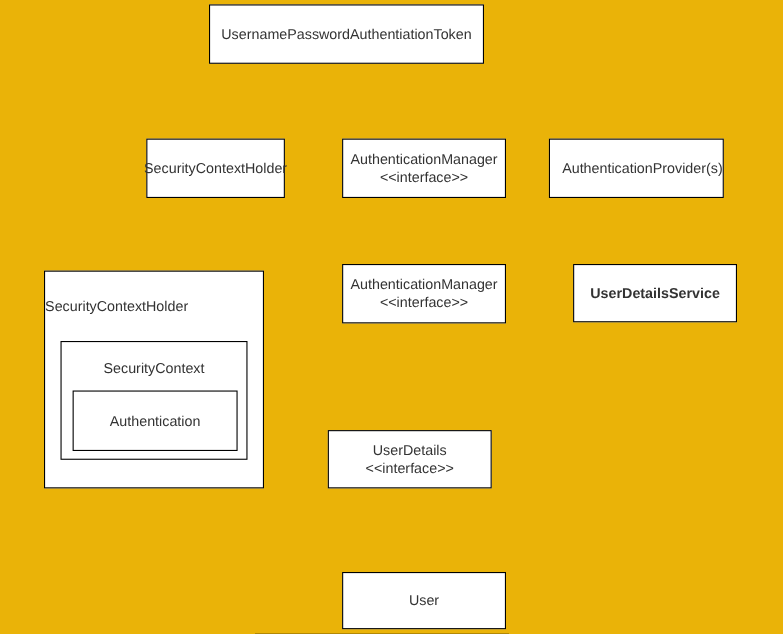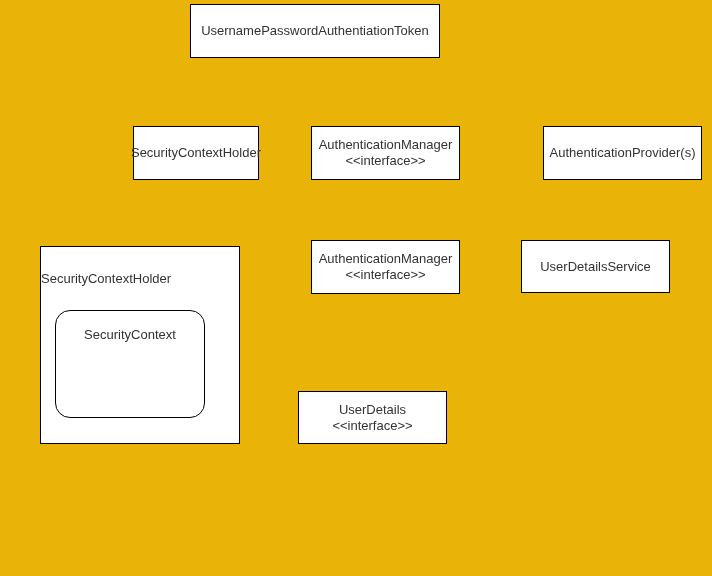--- a/index.html
+++ b/index.html
@@ -28,31 +28,31 @@
     justify-content: center;
     text-align: center;
     white-space: nowrap;
   }
   .node .lbl { display: block; }
   
   #node-token        { left: 190px; top: 4px;   width: 250px; height: 54px; }
   
   #node-filter       { left: 133px; top: 126px; width: 126px; height: 54px; }
   #node-am1          { left: 311px; top: 126px; width: 149px; height: 54px; }
-  #node-providers    { left: 543px; top: 126px; width: 159px; height: 54px; }
+  #node-providers    { left: 499px; top: 126px; width: 159px; height: 54px; align-items: flex-end; }
   
   #node-am2          { left: 311px; top: 240px; width: 149px; height: 54px; }
-  #node-uds          { left: 521px; top: 240px; width: 149px; height: 53px; }
+  #node-uds          { left: 521px; top: 240px; width: 149px; height: 53px; font-weight: bold; }
   
   #node-sch          { left: 40px;  top: 246px; width: 200px; height: 198px;
                        display: block; }
   #node-sch > .group-label { display: block; width: 100%; text-align: left;
                        margin-top: 24px; }
-  #node-sc           { left: 14px;  top: 63px;  width: 150px; height: 108px;
-                       display: block; border-radius: 15px; }
+  #node-sc           { left: 14px;  top: 63px;  width: 170px; height: 108px;
+                       display: block; }
   #node-sc > .group-label  { display: block; width: 100%; text-align: center;
                        margin-top: 16px; }
   #node-auth         { left: 10px;  top: 44px;  width: 150px; height: 55px; }
   
   #node-ud           { left: 298px; top: 391px; width: 149px; height: 53px; }
   #node-user         { left: 311px; top: 520px; width: 149px; height: 52px; }
 </style>
 </head>
 <body>
 
@@ -81,22 +81,28 @@
   </div>
 
   <div class="node" id="node-uds">
     <span class="lbl">UserDetailsService</span>
   </div>
 
   <div class="node" id="node-sch">
     <div class="group-label">SecurityContextHolder</div>
     <div class="node" id="node-sc">
       <div class="group-label">SecurityContext</div>
+      <div class="node" id="node-auth">
+        <span class="lbl">Authentication</span>
+      </div>
     </div>
   </div>
 
   <div class="node" id="node-ud">
     <span class="lbl">UserDetails</span>
     <span class="lbl">&lt;&lt;interface&gt;&gt;</span>
   </div>
 
+  <div class="node" id="node-user">
+    <span class="lbl">User</span>
+  </div>
 
 </div>
 
 </body></html>

